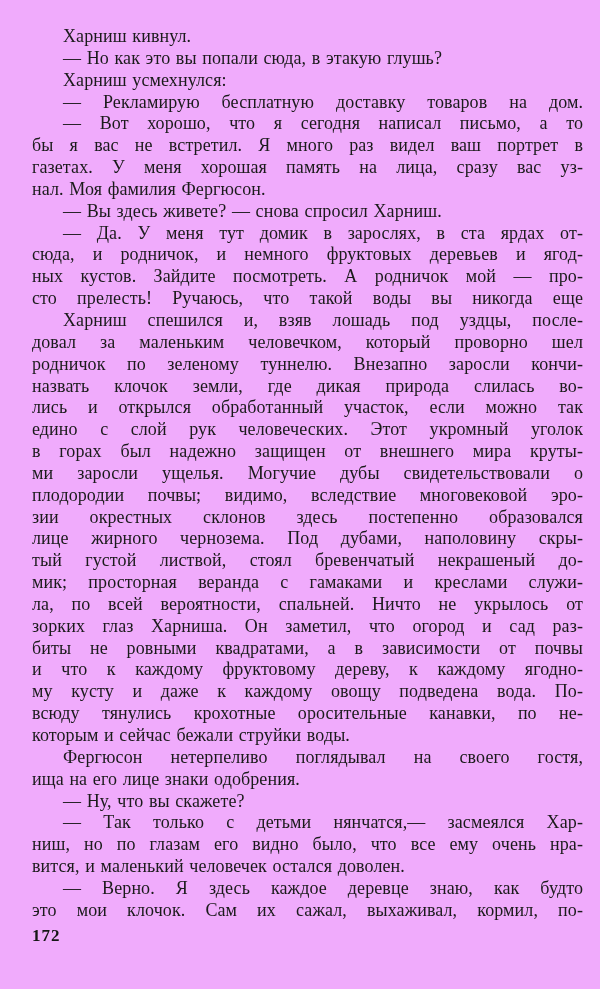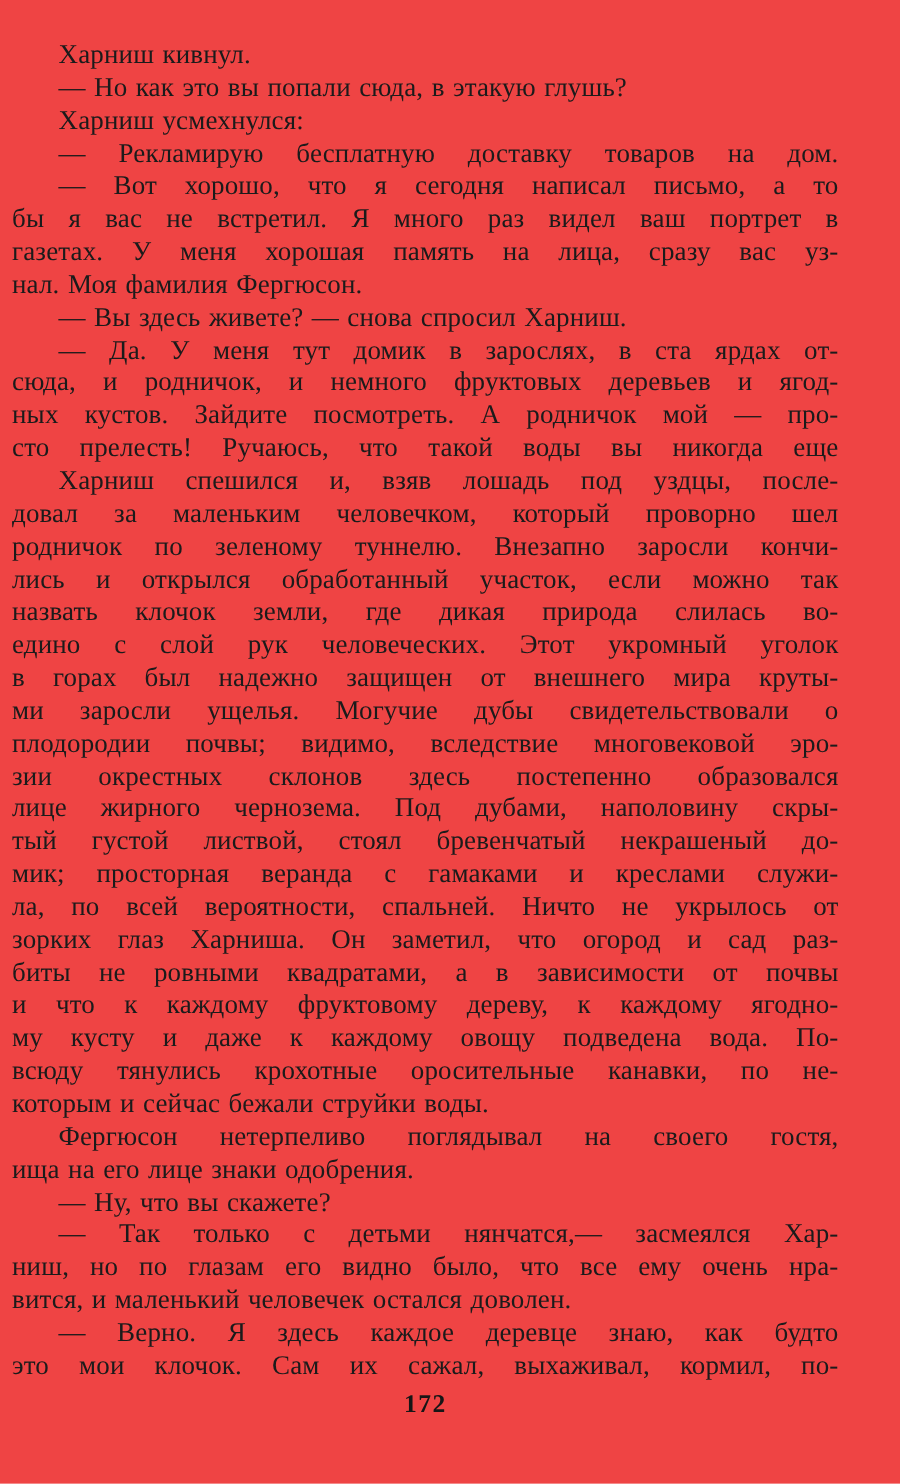--- a/index.html
+++ b/index.html
@@ -11,22 +11,22 @@
   }
   body {
     background: #fdfdfb;
     font-family: "Liberation Serif", "DejaVu Serif", serif;
     color: #1b1b1b;
   }
   .page {
     box-sizing: border-box;
     width: 600px;
     height: 989px;
-    padding: 26px 26px 0 8px;
-    background: #ef4444;
+    padding: 26px 26px 0 32px;
+    background: #f0abfc;
     position: relative;
   }
   .text-block {
     width: 551px;
   }
   .line {
     font-size: 18px;
     line-height: 21.85px;
     height: 21.85px;
     white-space: normal;
@@ -38,21 +38,20 @@
     text-align: justify;
     text-align-last: justify;
     text-justify: inter-word;
   }
   .line.i {
     text-indent: 31px;
   }
   .page-number {
     margin-top: 4px;
     width: 551px;
-    text-align: center;
     font-size: 17px;
     font-weight: bold;
     letter-spacing: 1px;
     color: #161616;
   }
 </style>
 </head>
 <body>
 
 <div class="page">
@@ -66,22 +65,22 @@
       <div class="line j">газетах. У меня хорошая память на лица, сразу вас уз-</div>
       <div class="line">нал. Моя фамилия Фергюсон.</div>
       <div class="line i">— Вы здесь живете? — снова спросил Харниш.</div>
       <div class="line i j">— Да. У меня тут домик в зарослях, в ста ярдах от-</div>
       <div class="line j">сюда, и родничок, и немного фруктовых деревьев и ягод-</div>
       <div class="line j">ных кустов. Зайдите посмотреть. А родничок мой — про-</div>
       <div class="line j">сто прелесть! Ручаюсь, что такой воды вы никогда еще</div>
       <div class="line i j">Харниш спешился и, взяв лошадь под уздцы, после-</div>
       <div class="line j">довал за маленьким человечком, который проворно шел</div>
       <div class="line j">родничок по зеленому туннелю. Внезапно заросли кончи-</div>
+      <div class="line j">назвать клочок земли, где дикая природа слилась во-</div>
       <div class="line j">лись и открылся обработанный участок, если можно так</div>
-      <div class="line j">назвать клочок земли, где дикая природа слилась во-</div>
       <div class="line j">едино с слой рук человеческих. Этот укромный уголок</div>
       <div class="line j">в горах был надежно защищен от внешнего мира круты-</div>
       <div class="line j">ми заросли ущелья. Могучие дубы свидетельствовали о</div>
       <div class="line j">плодородии почвы; видимо, вследствие многовековой эро-</div>
       <div class="line j">зии окрестных склонов здесь постепенно образовался</div>
       <div class="line j">лице жирного чернозема. Под дубами, наполовину скры-</div>
       <div class="line j">тый густой листвой, стоял бревенчатый некрашеный до-</div>
       <div class="line j">мик; просторная веранда с гамаками и креслами служи-</div>
       <div class="line j">ла, по всей вероятности, спальней. Ничто не укрылось от</div>
       <div class="line j">зорких глаз Харниша. Он заметил, что огород и сад раз-</div>

